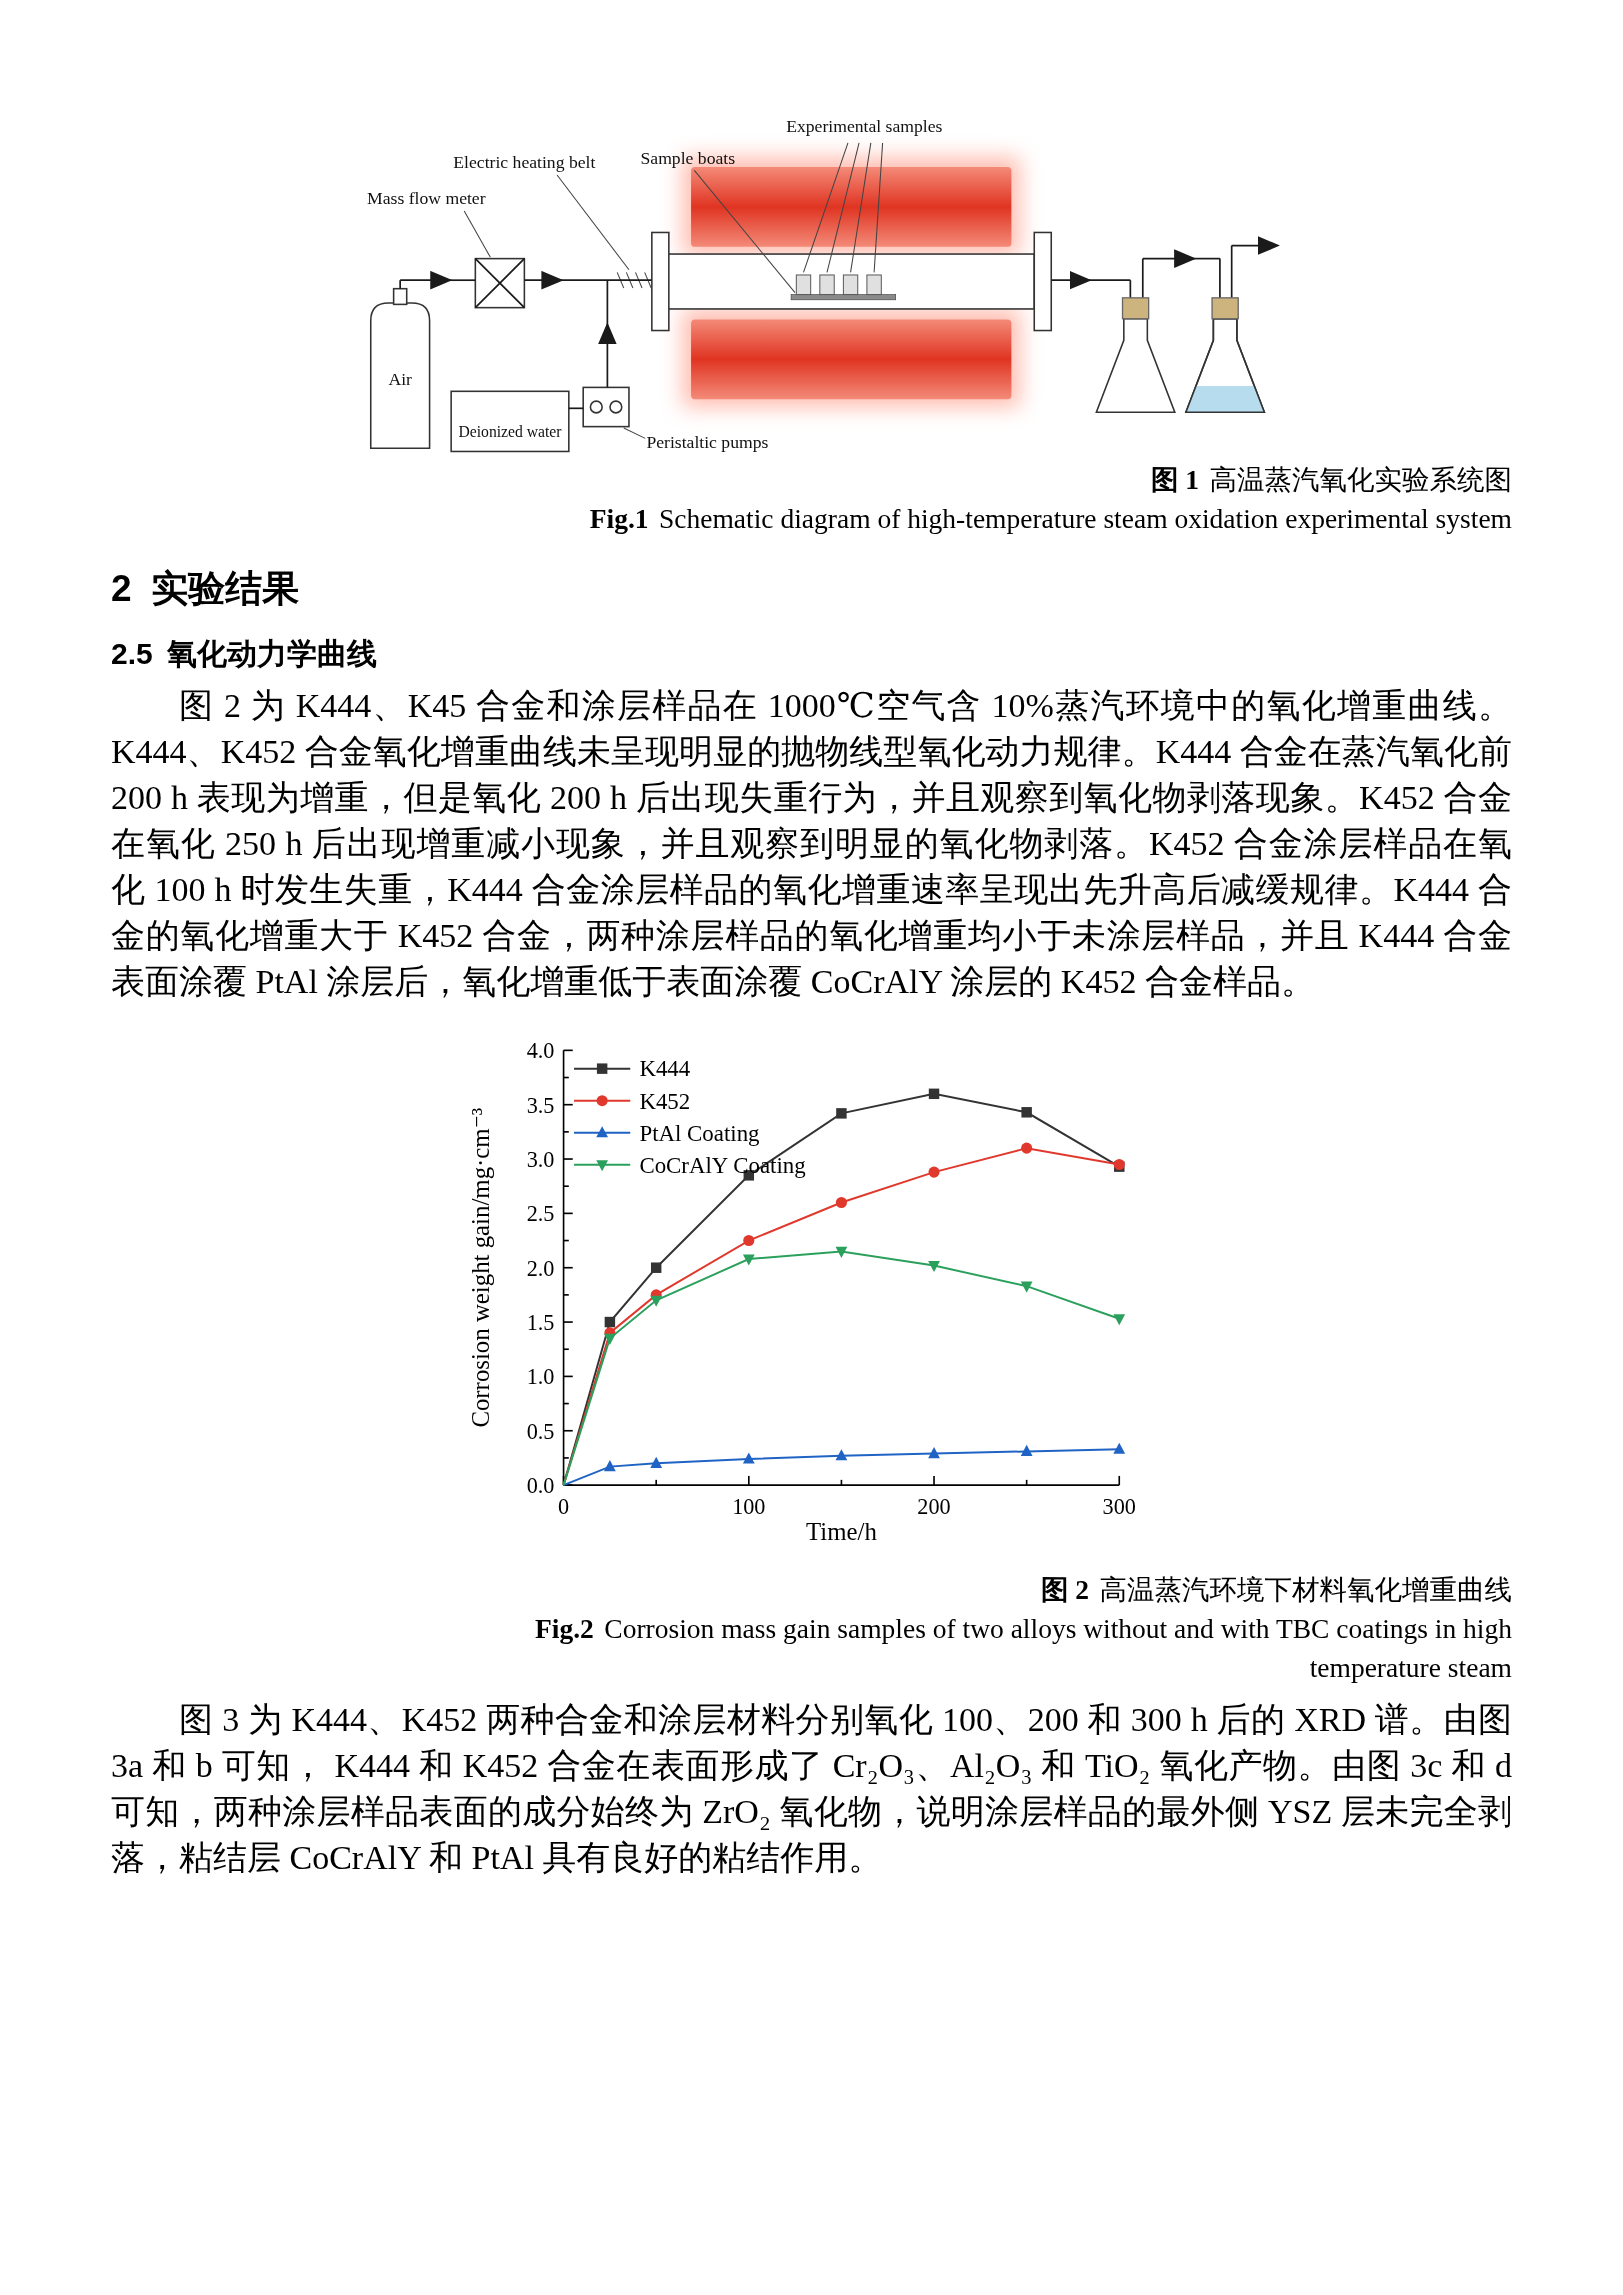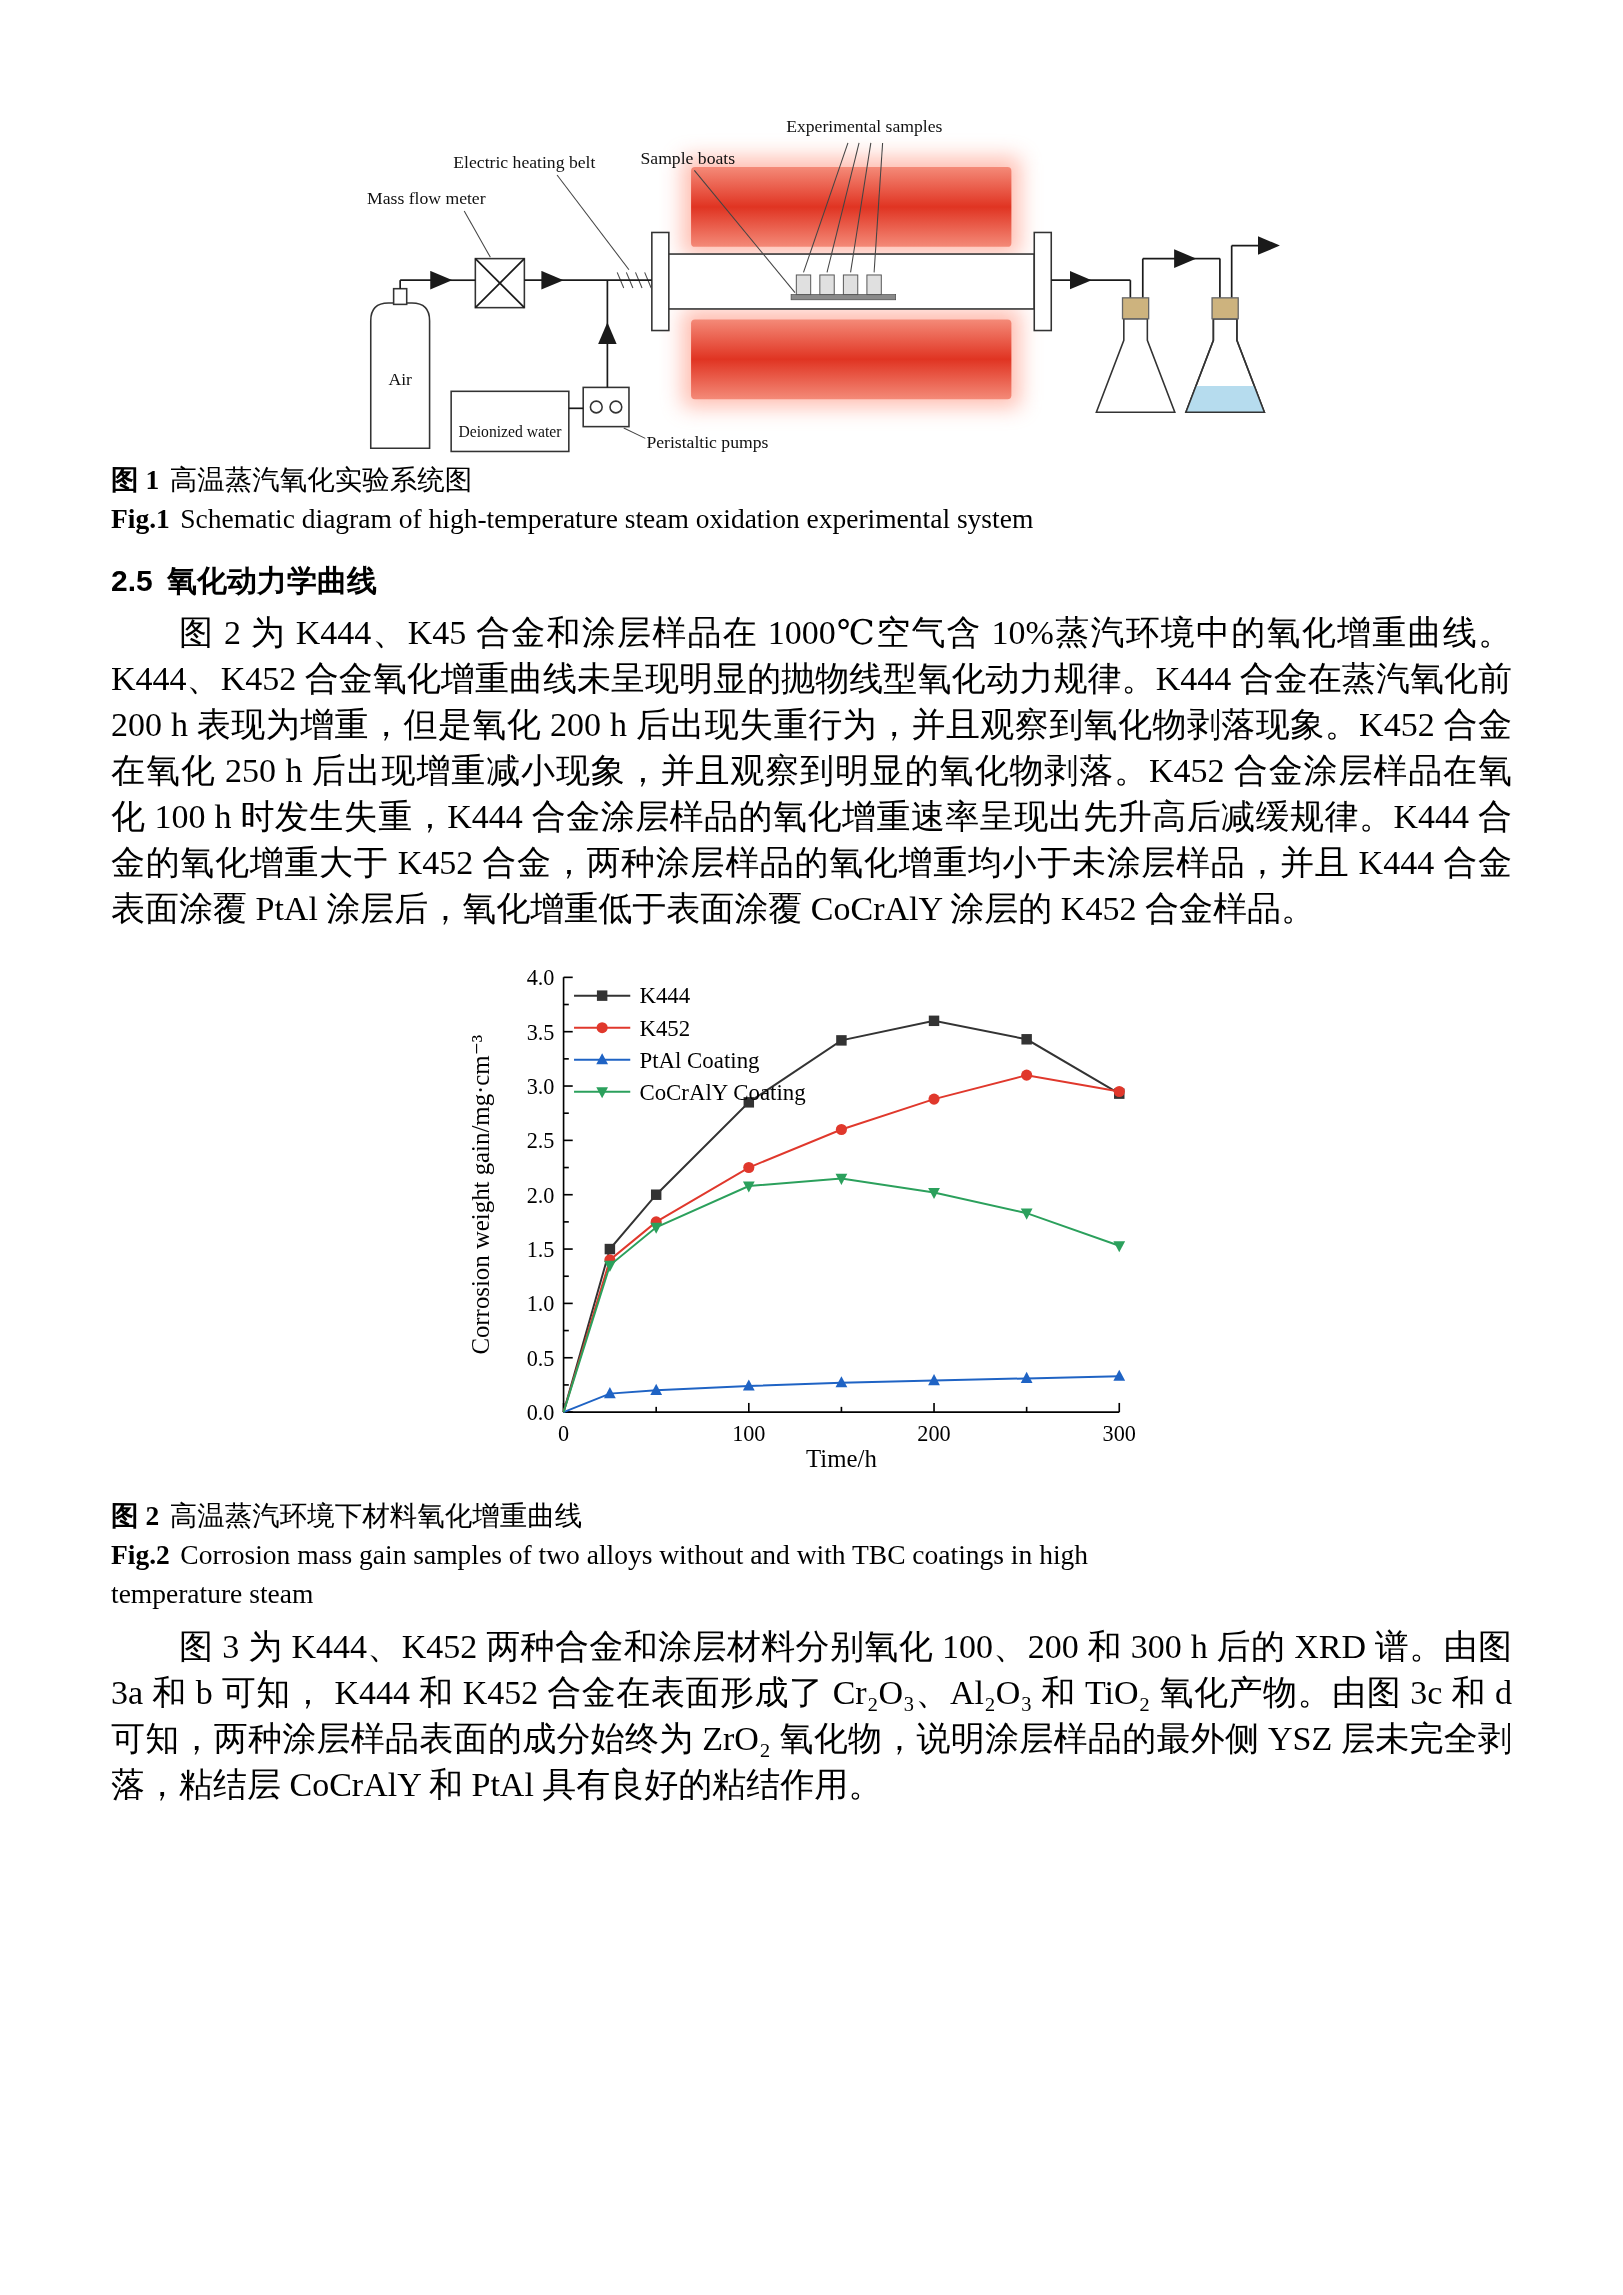--- a/index.html
+++ b/index.html
@@ -3,21 +3,21 @@
 <meta charset="utf-8">
 <style>
   html,body{margin:0;padding:0;background:#ffffff;}
   body{
     width:1623px;height:2295px;position:relative;color:#000;
     font-family:"Liberation Serif","DejaVu Serif",serif;
   }
   .page{position:absolute;inset:0;padding:105px 111px 0 111px;box-sizing:border-box;}
   .figwrap{text-align:center;margin:0;}
   svg.diagram{width:982px;height:353px;}
-  .caption{font-size:27.5px;line-height:39px;margin:0;text-align:left;}
+  .caption{font-size:27.5px;line-height:39px;margin:0;text-align:right;}
   .cap-b{font-weight:700;}
   .cap-gap{margin-left:10.5px;}
   h1.sec{font-family:"Liberation Sans","DejaVu Sans",sans-serif;font-weight:700;font-size:37px;line-height:1.25;margin:27.5px 0 0 0;}
   h1.sec .num{margin-right:19.6px;}
   h2.sec{font-family:"Liberation Sans","DejaVu Sans",sans-serif;font-weight:700;font-size:30px;line-height:1.25;margin:23.6px 0 0 0;}
   h2.sec .num{margin-right:14.4px;}
   p.body{font-size:34px;line-height:46px;text-align:justify;text-indent:2em;margin:10.5px 0 0 0;}
   .figwrap2{text-align:center;margin-top:29px;}
   
   .ax{stroke:#000;stroke-width:2.5;fill:none;}
@@ -148,20 +148,21 @@
       <text x="310" y="96" text-anchor="middle" class="dlabel">Electric heating belt</text>
       <text x="560" y="90" text-anchor="middle" class="dlabel">Sample boats</text>
       <text x="160" y="152" text-anchor="middle" class="dlabel">Mass flow meter</text>
       <text x="590" y="524" text-anchor="middle" class="dlabel">Peristaltic pumps</text>
     </svg>
   </figure>
 
   <p class="caption"><span class="cap-b">图 1</span><span class="cap-gap">高温蒸汽氧化实验系统图</span></p>
   <p class="caption"><span class="cap-b">Fig.1</span><span class="cap-gap">Schematic diagram of high-temperature steam oxidation experimental system</span></p>
 
+  <h1 class="sec"><span class="num">2</span><span>实验结果</span></h1>
 
   <h2 class="sec"><span class="num">2.5</span><span>氧化动力学曲线</span></h2>
   <p class="body">图 2 为 K444、K45 合金和涂层样品在 1000℃空气含 10%蒸汽环境中的氧化增重曲线。K444、K452 合金氧化增重曲线未呈现明显的抛物线型氧化动力规律。K444 合金在蒸汽氧化前 200 h 表现为增重，但是氧化 200 h 后出现失重行为，并且观察到氧化物剥落现象。K452 合金在氧化 250 h 后出现增重减小现象，并且观察到明显的氧化物剥落。K452 合金涂层样品在氧化 100 h 时发生失重，K444 合金涂层样品的氧化增重速率呈现出先升高后减缓规律。K444 合金的氧化增重大于 K452 合金，两种涂层样品的氧化增重均小于未涂层样品，并且 K444 合金表面涂覆 PtAl 涂层后，氧化增重低于表面涂覆 CoCrAlY 涂层的 K452 合金样品。</p>
 
   <figure class="figwrap2">
     <svg id="chart-svg" width="694" height="523" viewBox="0 0 1060 800">
         <line x1="150" y1="25" x2="150" y2="690" class="ax"></line>
         <line x1="150" y1="690" x2="1000" y2="690" class="ax"></line>
         <line x1="150" y1="690" x2="164" y2="690" class="ax"></line>
         <text x="136" y="702" text-anchor="end" class="tick">0.0</text>

